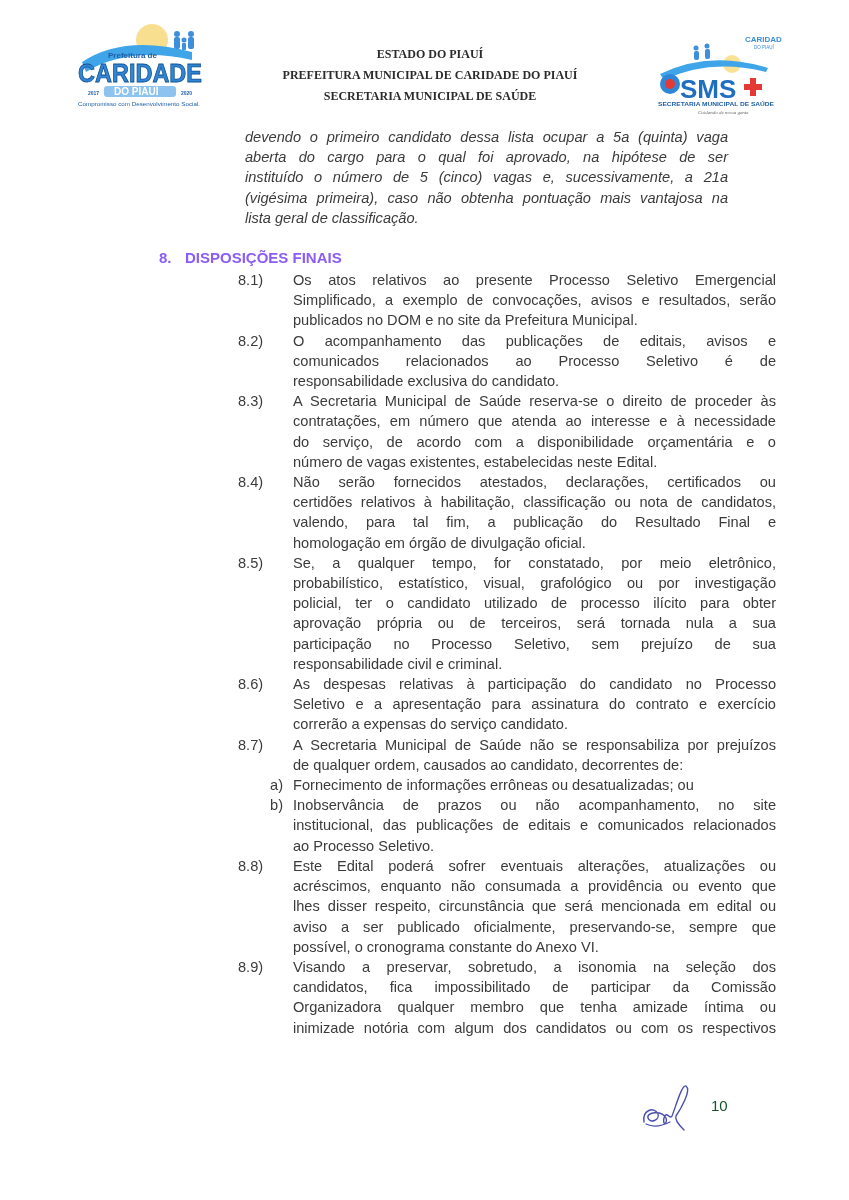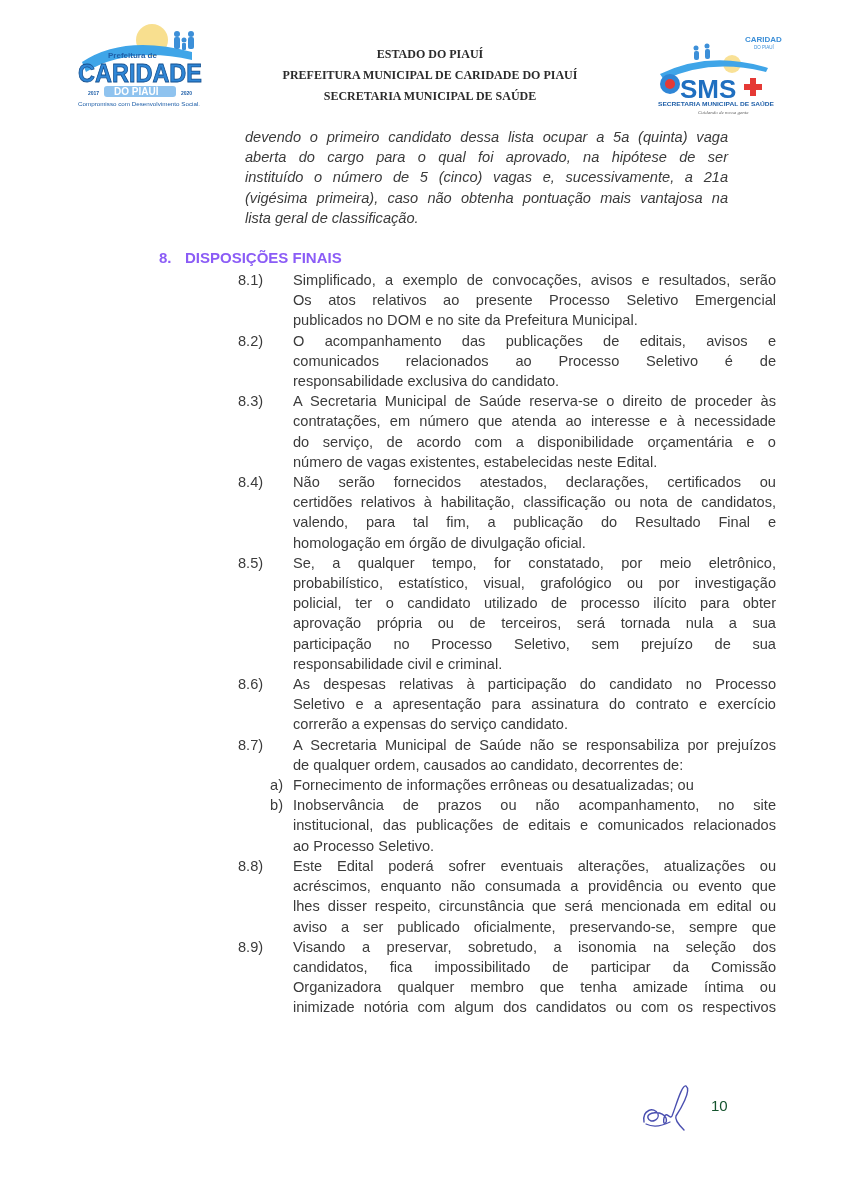--- a/index.html
+++ b/index.html
@@ -96,22 +96,22 @@
 
 <div class="section-title">
   <span class="num">8.</span><span>DISPOSIÇÕES FINAIS</span>
 </div>
 
 <div class="items body-text">
 
   <div class="item">
     <div class="lbl">8.1)</div>
     <div class="txt">
+      <div class="justify">Os atos relativos ao presente Processo Seletivo Emergencial</div>
       <div class="justify">Simplificado, a exemplo de convocações, avisos e resultados, serão</div>
-      <div class="justify">Os atos relativos ao presente Processo Seletivo Emergencial</div>
       <div class="justify last">publicados no DOM e no site da Prefeitura Municipal.</div>
     </div>
   </div>
 
   <div class="item">
     <div class="lbl">8.2)</div>
     <div class="txt">
       <div class="justify">O acompanhamento das publicações de editais, avisos e</div>
       <div class="justify">comunicados relacionados ao Processo Seletivo é de</div>
       <div class="justify last">responsabilidade exclusiva do candidato.</div>
@@ -181,20 +181,21 @@
     </div>
   </div>
 
   <div class="item">
     <div class="lbl">8.8)</div>
     <div class="txt">
       <div class="justify">Este Edital poderá sofrer eventuais alterações, atualizações ou</div>
       <div class="justify">acréscimos, enquanto não consumada a providência ou evento que</div>
       <div class="justify">lhes disser respeito, circunstância que será mencionada em edital ou</div>
       <div class="justify">aviso a ser publicado oficialmente, preservando-se, sempre que</div>
+      <div class="justify last">possível, o cronograma constante do Anexo VI.</div>
     </div>
   </div>
 
   <div class="item">
     <div class="lbl">8.9)</div>
     <div class="txt">
       <div class="justify">Visando a preservar, sobretudo, a isonomia na seleção dos</div>
       <div class="justify">candidatos, fica impossibilitado de participar da Comissão</div>
       <div class="justify">Organizadora qualquer membro que tenha amizade íntima ou</div>
       <div class="justify">inimizade notória com algum dos candidatos ou com os respectivos</div>

